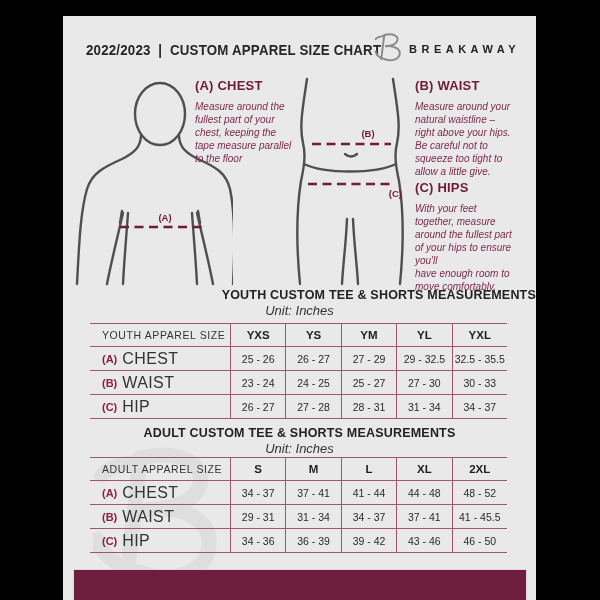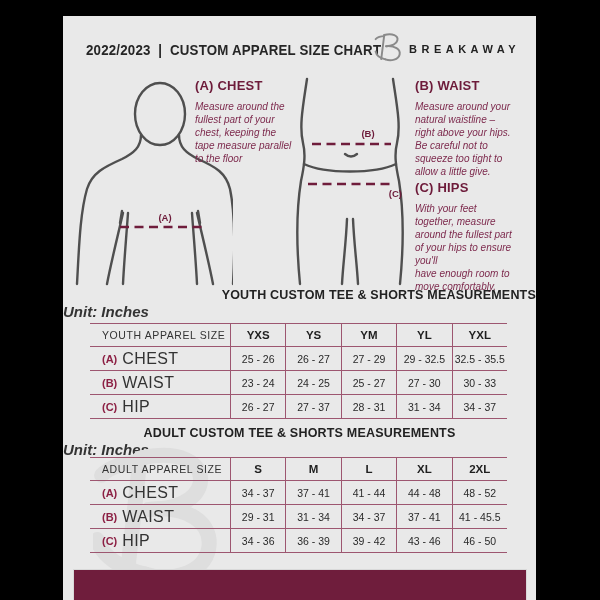--- a/index.html
+++ b/index.html
@@ -33,21 +33,21 @@
 
   .figsvg{position:absolute;}
   #fig-upper{left:10px;top:55px;}
   #fig-lower{left:227px;top:55px;}
   .figsvg path,.figsvg ellipse,.figsvg line{fill:none;stroke:var(--fig);stroke-width:2.4;stroke-linecap:round;}
   .figsvg line.dash{stroke:var(--maroon);stroke-width:2.6;stroke-dasharray:9 5.5;stroke-linecap:butt;}
   .figsvg text{font-family:"Liberation Sans",sans-serif;font-weight:bold;font-size:9.5px;fill:var(--maroon-head);}
 
   
   .tbl-title{position:absolute;left:0;width:473px;text-align:center;font-weight:bold;font-size:12.5px;color:#222;letter-spacing:.2px;}
-  .tbl-unit{position:absolute;left:0;width:473px;text-align:left;font-style:italic;font-size:15px;color:#333;font-weight:700;}
+  .tbl-unit{position:absolute;left:0;width:473px;text-align:center;font-style:italic;font-size:13px;color:#333;font-weight:400;}
   .size-table{position:absolute;left:27px;width:417px;display:grid;grid-template-columns:140px repeat(5,55.4px);z-index:2;}
   .cell{height:24px;display:flex;align-items:center;justify-content:center;
     border-bottom:1.3px solid var(--line);font-size:10.5px;color:#2a2a2a;}
   .cell.th{border-top:1.3px solid var(--line);}
   .cell.sz{font-weight:bold;font-size:11.5px;color:#1f1f1f;}
   .cell.label-col{justify-content:flex-start;padding-left:12px;}
   .cell.th.label-col{font-size:10.5px;letter-spacing:.6px;color:#333;}
   .cell.vline{border-left:1px solid var(--line);}
   .cell .prefix{font-weight:bold;color:var(--prefix);margin-right:5px;font-size:11px;}
   .cell .lbl{font-size:16px;color:#333;letter-spacing:.4px;}
@@ -164,21 +164,21 @@
       <div class="cell vline val">23 - 24</div>
       <div class="cell vline val">24 - 25</div>
       <div class="cell vline val">25 - 27</div>
       <div class="cell vline val">27 - 30</div>
       <div class="cell vline val">30 - 33</div>
       <div class="cell label-col">
         <div class="prefix">(C)</div>
         <div class="lbl">HIP</div>
       </div>
       <div class="cell vline val">26 - 27</div>
-      <div class="cell vline val">27 - 37</div>
+      <div class="cell vline val">27 - 28</div>
       <div class="cell vline val">28 - 31</div>
       <div class="cell vline val">31 - 34</div>
       <div class="cell vline val">34 - 37</div>
     </div>
 
   <div class="tbl-title" id="adult-title">ADULT CUSTOM TEE &amp; SHORTS MEASUREMENTS</div>
   <div class="tbl-unit" id="adult-unit">Unit: Inches</div>
   <div class="size-table" id="adult-table">
       <div class="cell th label-col">ADULT APPAREL SIZE</div>
       <div class="cell th vline sz">S</div>

